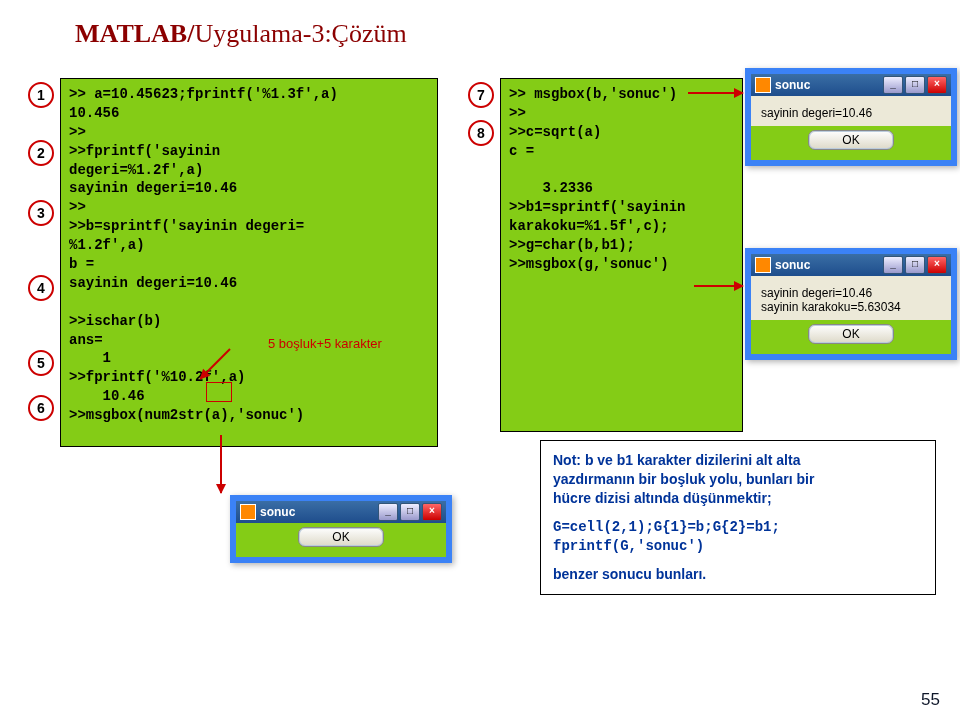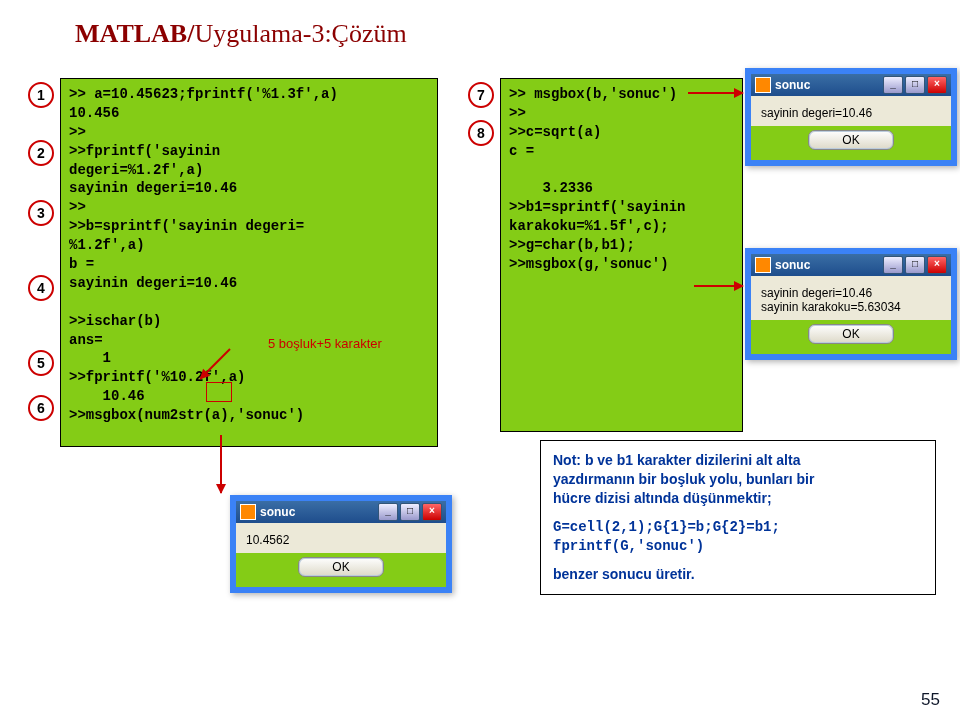--- a/index.html
+++ b/index.html
@@ -235,35 +235,32 @@
 <div class="arrow" style="top:285px;left:694px;width:49px"></div>
 
 <div class="notebox" style="top:440px;left:540px;width:370px">
   <div class="blue">Not: b ve b1 karakter dizilerini alt alta</div>
   <div class="blue">yazdırmanın bir boşluk yolu, bunları bir</div>
   <div class="blue">hücre dizisi altında düşünmektir;</div>
   <div style="height:10px"></div>
   <div class="blue" style="font-family:'Courier New',monospace">G=cell(2,1);G{1}=b;G{2}=b1;</div>
   <div class="blue" style="font-family:'Courier New',monospace">fprintf(G,'sonuc')</div>
   <div style="height:10px"></div>
-  <div class="blue">benzer sonucu üretir.</div>
+  <div class="blue">benzer sonucu bunları.</div>
 </div>
 
 <div class="dialog" style="top:495px;left:230px;width:210px">
   <div class="titlebar">
     <div class="ticon"></div>
     <span>sonuc</span>
     <div class="spacer"></div>
     <div class="wbtn">_</div>
     <div class="wbtn">□</div>
     <div class="wbtn close">×</div>
   </div>
-  <div class="body">
-    <div>10.4562</div>
-  </div>
   <div class="btnrow">
     <span class="okbtn">OK</span>
   </div>
 </div>
 
 <div class="dialog" style="top:68px;left:745px;width:200px">
   <div class="titlebar">
     <div class="ticon"></div>
     <span>sonuc</span>
     <div class="spacer"></div>

